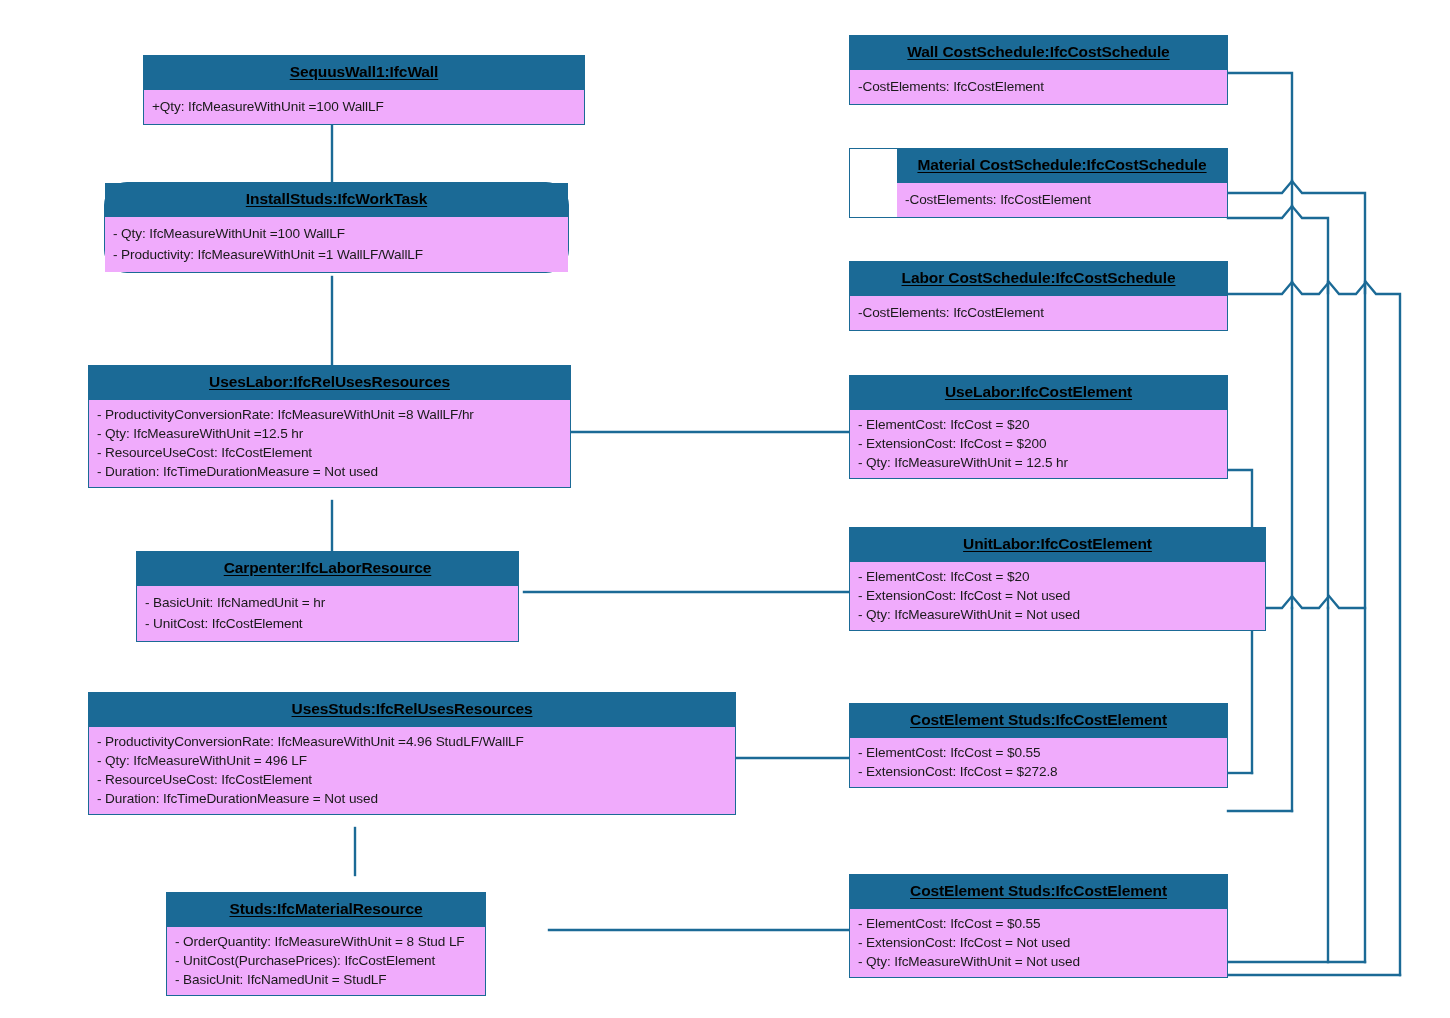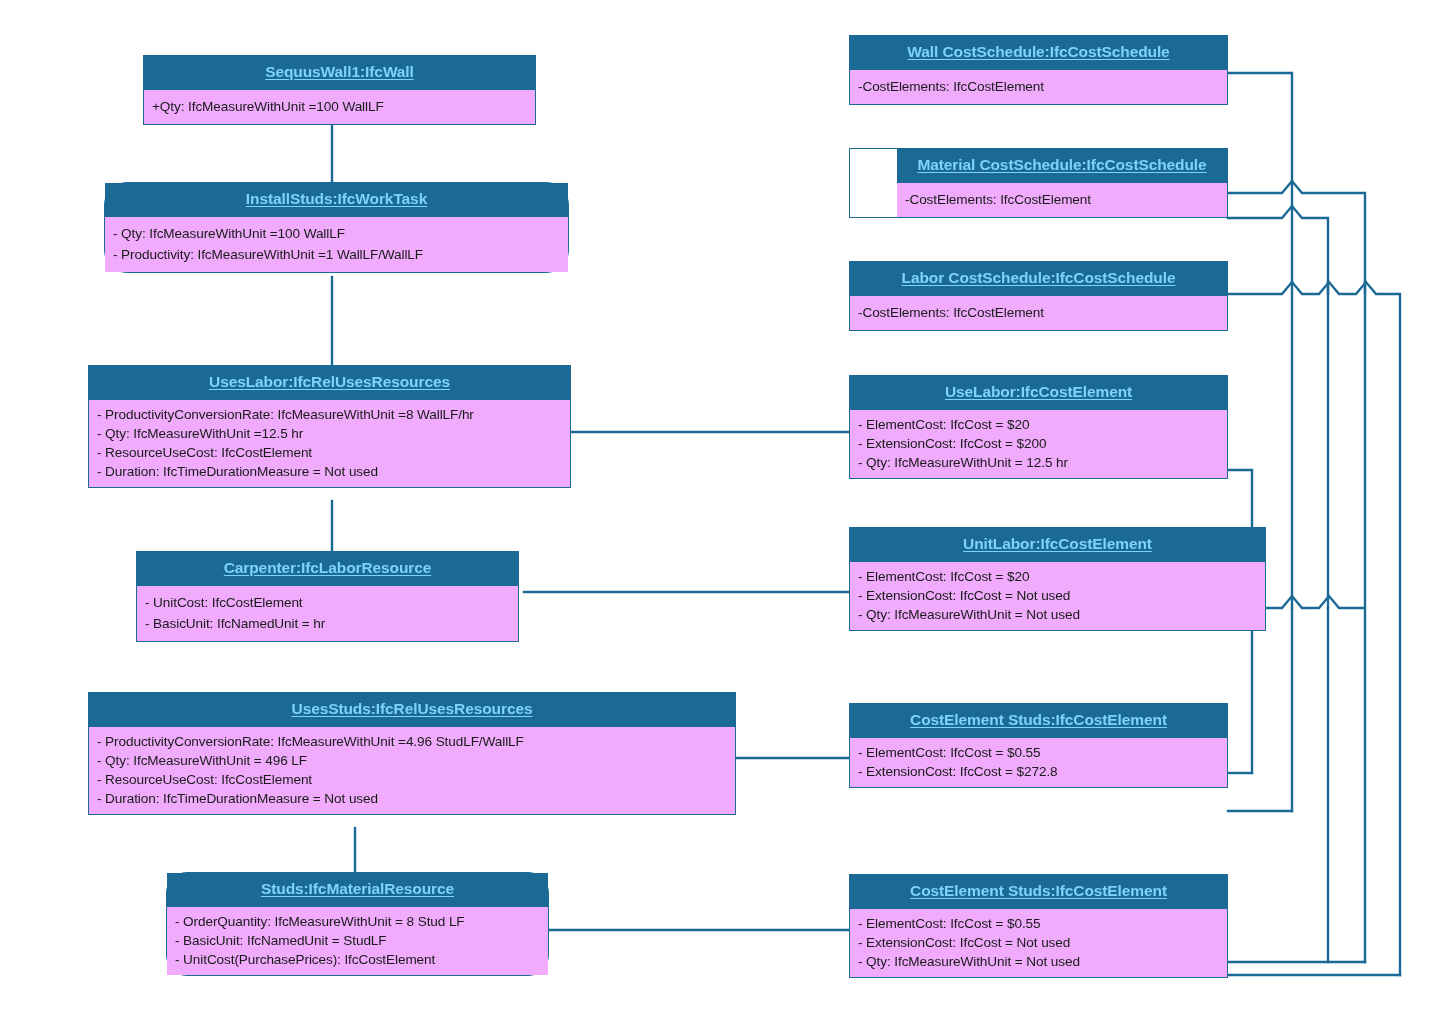--- a/index.html
+++ b/index.html
@@ -28,21 +28,21 @@
   }
   .uml-box {
     position: absolute;
     box-sizing: border-box;
     border: 1.6px solid #1b6a96;
     background: #ffffff;
     z-index: 5;
   }
   .uml-header {
     background: #1b6a96;
-    color: #7dd3fc;
+    color: #000000;
     font-weight: bold;
     font-size: 15.5px;
     text-align: center;
     padding: 7px 6px 8px 6px;
     letter-spacing: -0.1px;
     white-space: nowrap;
     overflow: hidden;
   }
   .uml-header span {
     text-decoration: underline;
@@ -116,21 +116,21 @@
       <path d="M 1292 811 L 1228 811"></path>
 
       <line x1="1328" y1="608" x2="1328" y2="962"></line>
       <path d="M 1365 962 L 1228 962"></path>
 
       <path d="M 1400 975 L 1228 975"></path>
 
     </g>
   </svg>
 
-  <div class="uml-box" style="left:143px; top:55px; width:393px;">
+  <div class="uml-box" style="left:143px; top:55px; width:442px;">
     <div class="uml-header">
       <span>SequusWall1:IfcWall</span>
     </div>
     <div class="uml-body">
       <div class="uml-attr">+Qty: IfcMeasureWithUnit =100 WallLF</div>
     </div>
   </div>
 
   <div class="uml-box" style="left:104px; top:182px; width:465px;border-radius:23px;">
     <div class="uml-header">
@@ -152,45 +152,45 @@
       <div class="uml-attr">- ResourceUseCost: IfcCostElement</div>
       <div class="uml-attr">- Duration: IfcTimeDurationMeasure = Not used</div>
     </div>
   </div>
 
   <div class="uml-box" style="left:136px; top:551px; width:383px;">
     <div class="uml-header">
       <span>Carpenter:IfcLaborResource</span>
     </div>
     <div class="uml-body">
+      <div class="uml-attr">- BasicUnit: IfcNamedUnit = hr</div>
       <div class="uml-attr">- UnitCost: IfcCostElement</div>
-      <div class="uml-attr">- BasicUnit: IfcNamedUnit = hr</div>
     </div>
   </div>
 
   <div class="uml-box tight" style="left:88px; top:692px; width:648px;">
     <div class="uml-header">
       <span>UsesStuds:IfcRelUsesResources</span>
     </div>
     <div class="uml-body">
       <div class="uml-attr">- ProductivityConversionRate: IfcMeasureWithUnit =4.96 StudLF/WallLF</div>
       <div class="uml-attr">- Qty: IfcMeasureWithUnit = 496 LF</div>
       <div class="uml-attr">- ResourceUseCost: IfcCostElement</div>
       <div class="uml-attr">- Duration: IfcTimeDurationMeasure = Not used</div>
     </div>
   </div>
 
-  <div class="uml-box tight" style="left:166px; top:872px; width:383px;border-radius:21px;">
+  <div class="uml-box tight" style="left:166px; top:892px; width:320px;">
     <div class="uml-header">
       <span>Studs:IfcMaterialResource</span>
     </div>
     <div class="uml-body">
       <div class="uml-attr">- OrderQuantity: IfcMeasureWithUnit = 8 Stud LF</div>
+      <div class="uml-attr">- UnitCost(PurchasePrices): IfcCostElement</div>
       <div class="uml-attr">- BasicUnit: IfcNamedUnit = StudLF</div>
-      <div class="uml-attr">- UnitCost(PurchasePrices): IfcCostElement</div>
     </div>
   </div>
 
   <div class="uml-box" style="left:849px; top:35px; width:379px;">
     <div class="uml-header">
       <span>Wall CostSchedule:IfcCostSchedule</span>
     </div>
     <div class="uml-body">
       <div class="uml-attr">-CostElements: IfcCostElement</div>
     </div>

